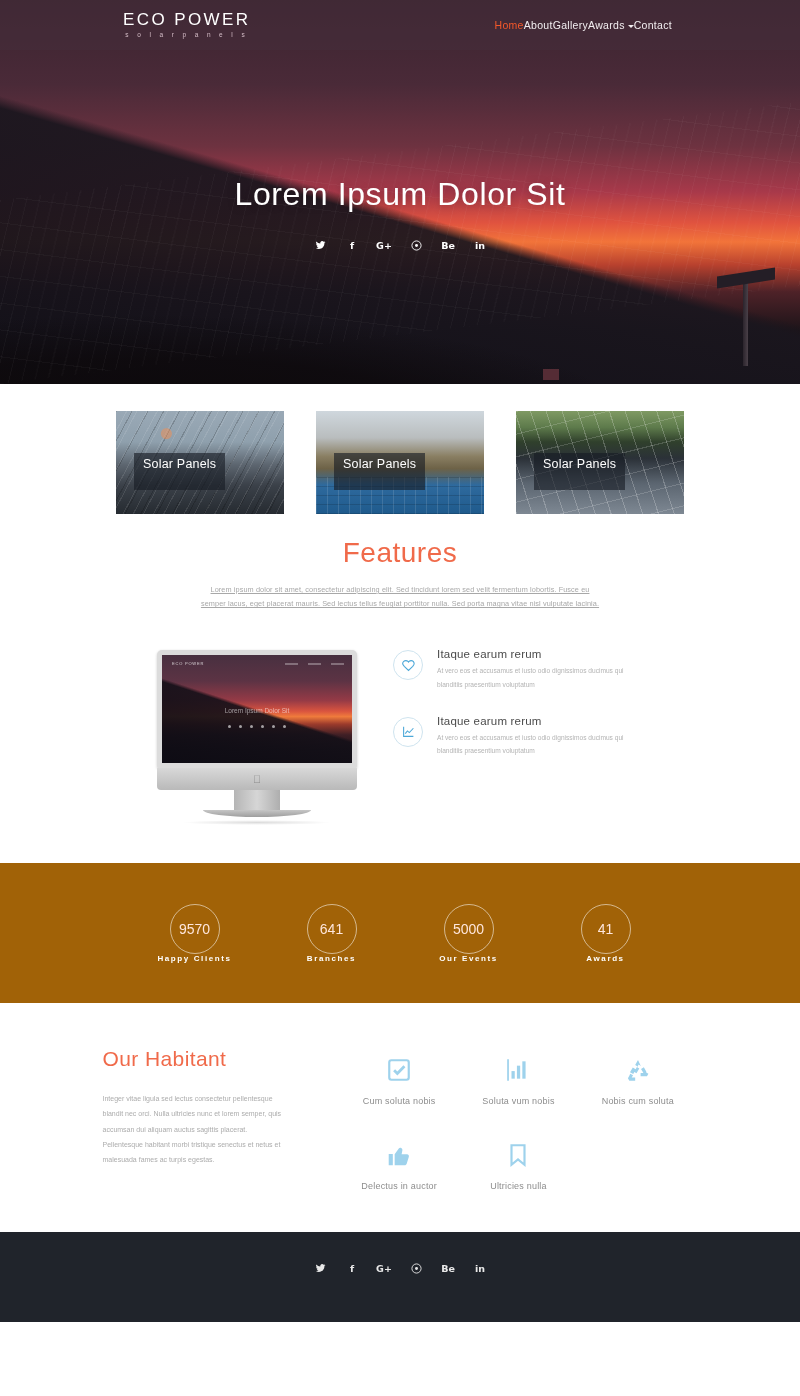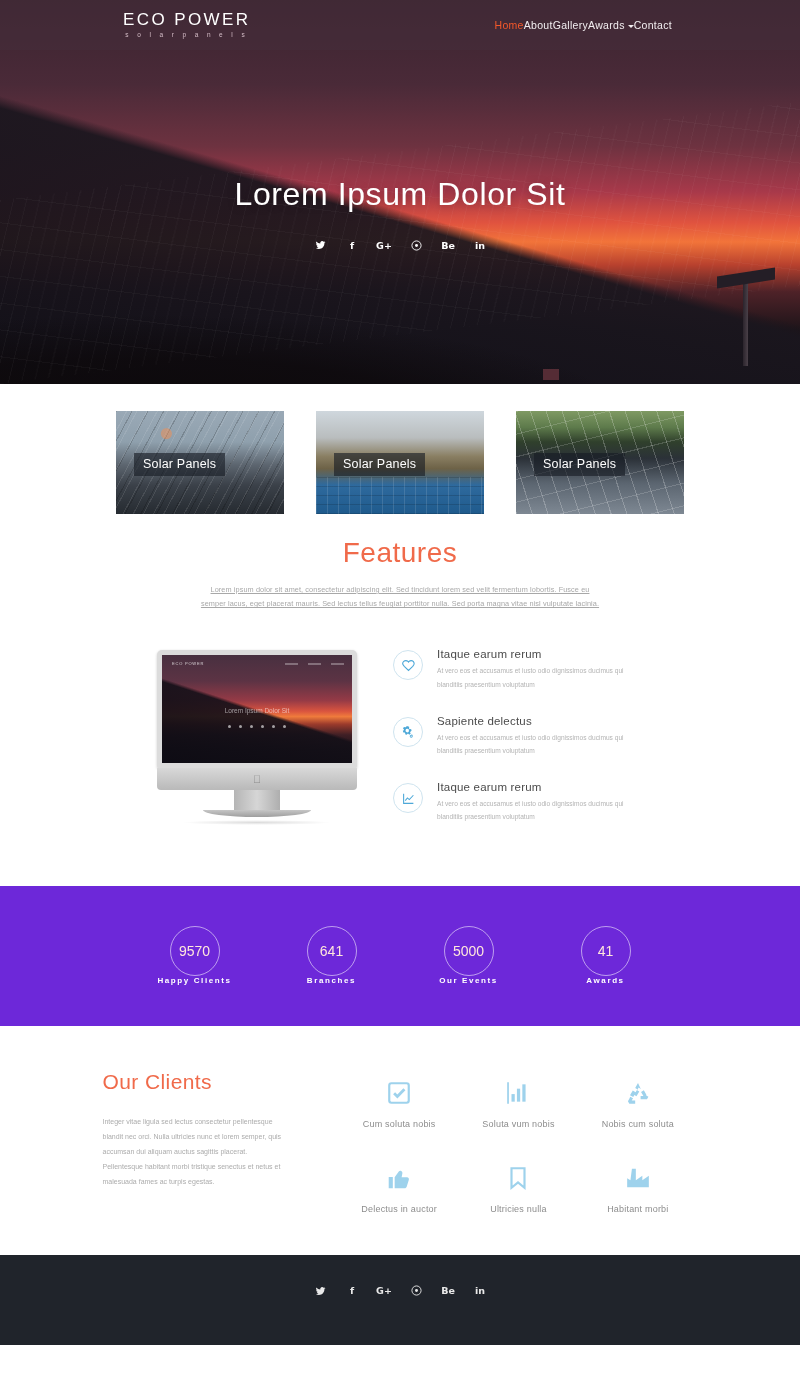--- a/index.html
+++ b/index.html
@@ -169,21 +169,21 @@
     height: 103px;
     overflow: hidden;
   }
   .card .label {
     position: absolute;
     left: 18px;
     top: 42px;
     background: rgba(22,28,35,0.62);
     color: #ffffff;
     font-size: 12.5px;
-    padding: 4px 9px 5px;
+    padding: 4px 9px 19px;
     letter-spacing: .2px;
     white-space: nowrap;
   }
   .card.c1 { background:
       linear-gradient(to bottom, #9aa9b6 0%, #8fa0ad 30%, #5d6670 52%, #3b4149 72%, #262b31 100%); }
   .card.c1:before {
     content:""; position:absolute; inset:0;
     background:
       radial-gradient(circle at 30% 22%, rgba(255,140,70,.45) 0 5px, rgba(0,0,0,0) 6px),
       repeating-linear-gradient(118deg, rgba(255,255,255,.10) 0 1px, rgba(0,0,0,0) 1px 9px),
@@ -323,21 +323,21 @@
   }
   .feat-text {
     color: #b4b4b4;
     font-size: 6.6px;
     line-height: 2;
   }
 
   
   .counters {
     margin-top: 38px;
-    background: #6d28d9;
+    background: #a16207;
     height: 140px;
     display: flex;
     align-items: center;
     justify-content: center;
     gap: 0;
   }
   .counter { width: 137px; text-align: center; }
   .counter-circle {
     width: 50px; height: 50px;
     margin: 0 auto;
@@ -516,32 +516,20 @@
           <svg width="13" height="13" viewBox="0 0 24 24" fill="none" stroke="currentColor" stroke-width="2">
               <path d="M20.8 4.6a5.5 5.5 0 0 0-7.8 0L12 5.7l-1-1.1a5.5 5.5 0 0 0-7.8 7.8l1 1.1L12 21.2l7.8-7.7 1-1.1a5.5 5.5 0 0 0 0-7.8z"></path>
             </svg>
         </span>
         <div>
           <div class="feat-title">Itaque earum rerum</div>
           <div class="feat-text">At vero eos et accusamus et iusto odio dignissimos ducimus qui blanditiis praesentium voluptatum</div>
         </div>
       </div>
 
-      <div class="feat-item">
-        <span class="feat-icon">
-          <svg width="14" height="14" viewBox="0 0 24 24" fill="currentColor">
-              <path d="M10 1.5 8.6 3.3a6.9 6.9 0 0 0-1.4.6L5 3.3 3.4 6l1.6 1.4c-.1.5-.1 1-.1 1.5L3.1 10l.9 3 2.2-.3c.3.4.7.8 1.1 1.1l-.3 2.2 3 .9 1.1-1.8c.5 0 1 0 1.5-.1L14 16.6l2.7-1.6-1.2-2.2c.2-.5.4-.9.6-1.4l2-1.4-.8-3.1-2.3.4c-.3-.4-.7-.7-1.1-1L14 3.1 10 1.5zm1 5.1a3 3 0 1 1-1 5.9 3 3 0 0 1 1-5.9z"></path>
-              <path d="M17.5 16.5a2.6 2.6 0 1 0 .1 5.2 2.6 2.6 0 0 0-.1-5.2zm0 1.5a1.1 1.1 0 1 1 0 2.2 1.1 1.1 0 0 1 0-2.2z"></path>
-            </svg>
-        </span>
-        <div>
-          <div class="feat-title">Sapiente delectus</div>
-          <div class="feat-text">At vero eos et accusamus et iusto odio dignissimos ducimus qui blanditiis praesentium voluptatum</div>
-        </div>
-      </div>
 
       <div class="feat-item">
         <span class="feat-icon">
           <svg width="13" height="13" viewBox="0 0 24 24" fill="none" stroke="currentColor" stroke-width="2">
               <path d="M3 3v18h18"></path>
               <path d="M6 16l4-5 3.5 3L21 6"></path>
             </svg>
         </span>
         <div>
           <div class="feat-title">Itaque earum rerum</div>
@@ -566,21 +554,21 @@
     <div class="counter-label">Our Events</div>
   </div>
   <div class="counter">
     <div class="counter-circle">41</div>
     <div class="counter-label">Awards</div>
   </div>
 </section>
 
 <section class="services">
   <div class="svc-left">
-    <h2 class="svc-title">Our Clients</h2>
+    <h2 class="svc-title">Our Habitant</h2>
     <p class="svc-text">Integer vitae ligula sed lectus consectetur pellentesque blandit nec orci. Nulla ultricies nunc et lorem semper, quis accumsan dui aliquam auctus sagittis placerat. Pellentesque habitant morbi tristique senectus et netus et malesuada fames ac turpis egestas.</p>
   </div>
   <div class="svc-grid">
     <div class="svc-cell">
       <div class="svc-icon">
         <svg width="26" height="26" viewBox="0 0 24 24" fill="none" stroke="currentColor" stroke-width="2">
             <rect x="3" y="3" width="18" height="18" rx="2"></rect>
             <path d="M7.5 12.2l3 3L17 8.5" stroke-width="2.6"></path>
           </svg>
       </div>
@@ -615,28 +603,20 @@
       </div>
       <div class="svc-name">Delectus in auctor</div>
     </div>
     <div class="svc-cell">
       <div class="svc-icon">
         <svg width="26" height="26" viewBox="0 0 24 24" fill="none" stroke="currentColor" stroke-width="2">
             <path d="M6 3h12v18l-6-5-6 5V3z"></path>
           </svg>
       </div>
       <div class="svc-name">Ultricies nulla</div>
-    </div>
-    <div class="svc-cell">
-      <div class="svc-icon">
-        <svg width="26" height="26" viewBox="0 0 24 24" fill="currentColor">
-            <path d="M2 20.5h20V10l-6 4V10l-6 4V3.5H6.4L5 14 2 12.2z"></path>
-          </svg>
-      </div>
-      <div class="svc-name">Habitant morbi</div>
     </div>
   </div>
 </section>
 
 <footer class="footer">
   <div class="footer-social">
     <a href="#" class="si">
       <svg width="11" height="10" viewBox="0 0 24 24" fill="currentColor">
           <path d="M23 4.9c-.8.4-1.7.6-2.6.8 1-.6 1.7-1.5 2-2.5-.9.5-1.9.9-3 1.1a4.6 4.6 0 0 0-7.9 4.2A13.1 13.1 0 0 1 2 3.7a4.6 4.6 0 0 0 1.4 6.2c-.7 0-1.4-.2-2-.5a4.6 4.6 0 0 0 3.7 4.6c-.6.2-1.3.2-2 .1a4.6 4.6 0 0 0 4.3 3.2A9.3 9.3 0 0 1 1 19.2a13 13 0 0 0 7.1 2.1c8.5 0 13.2-7.1 13.2-13.2v-.6c.9-.6 1.7-1.5 2.3-2.4z"></path>
         </svg>

